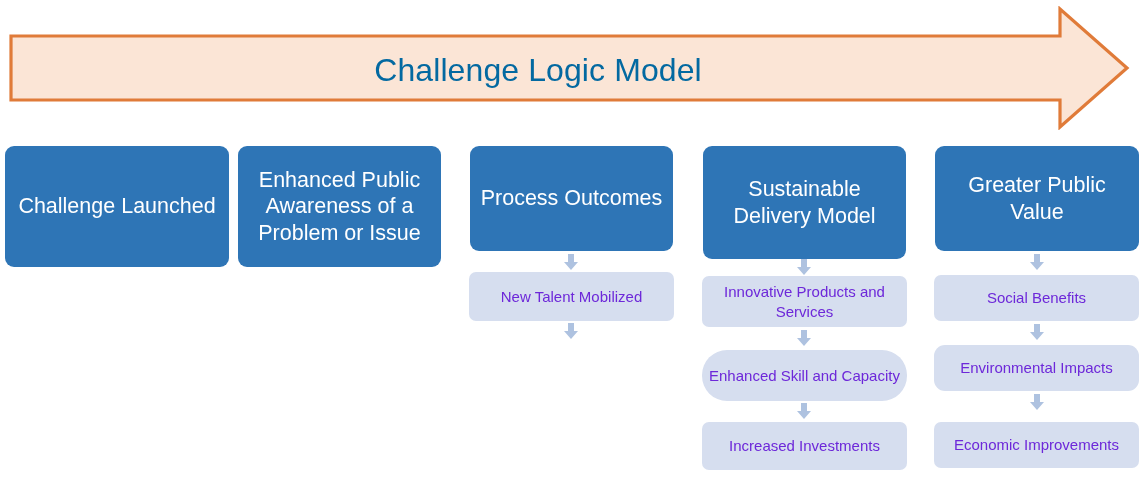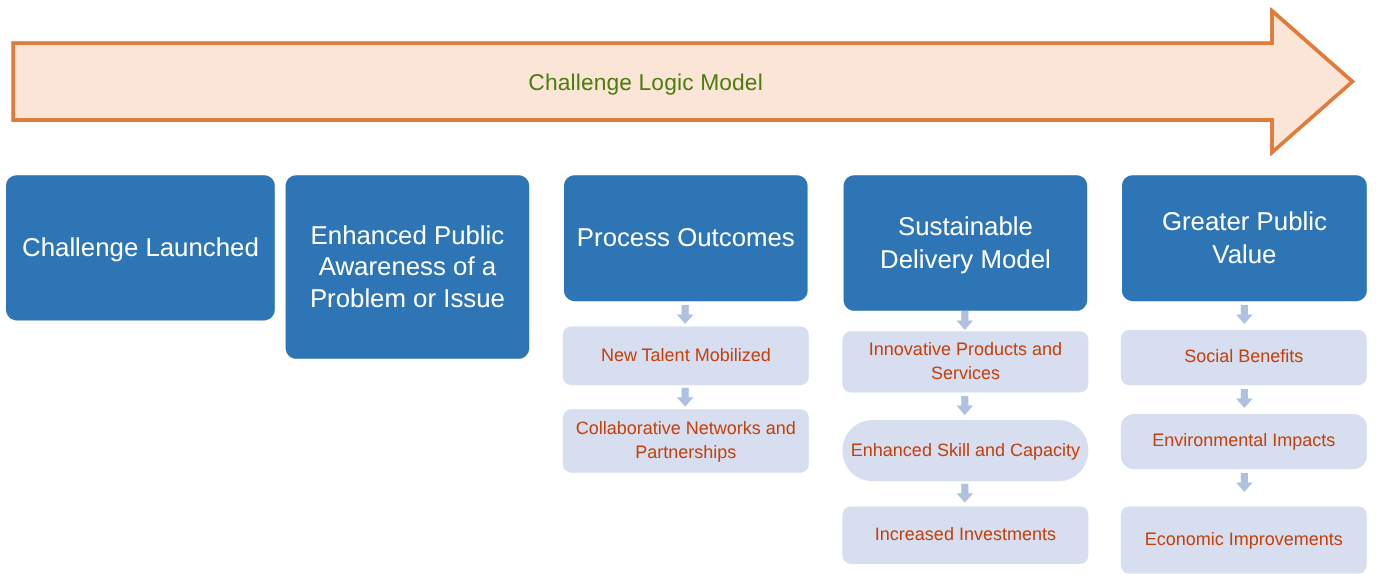--- a/index.html
+++ b/index.html
@@ -39,22 +39,22 @@
   }
   .banner-title {
     position: absolute;
     left: 0;
     top: 30px;
     width: 1060px;
     height: 68px;
     display: flex;
     align-items: center;
     justify-content: center;
-    font-size: 19px;
-    color: #4d7c0f;
+    font-size: 32px;
+    color: #0369a1;
     letter-spacing: 0.1px;
     white-space: nowrap;
   }
 
   
   .pbox {
     position: absolute;
     background: #2E75B6;
     border-radius: 9px;
     color: #ffffff;
@@ -67,21 +67,21 @@
     padding: 4px 8px;
     box-sizing: border-box;
   }
   .pbox span { display: block; }
 
   
   .sbox {
     position: absolute;
     background: #D6DEEF;
     border-radius: 7px;
-    color: #c2410c;
+    color: #6d28d9;
     display: flex;
     align-items: center;
     justify-content: center;
     text-align: center;
     font-size: 15px;
     line-height: 1.28;
     padding: 3px 7px;
     box-sizing: border-box;
   }
 
@@ -102,42 +102,39 @@
     <svg class="banner-svg" viewBox="0 0 1122 124" preserveAspectRatio="none">
       <polygon points="3,30 1052,30 1052,3 1119,62 1052,121 1052,94 3,94" fill="#FBE5D6" stroke="#E07B39" stroke-width="3.2" stroke-linejoin="miter"></polygon>
     </svg>
     <div class="banner-title">Challenge Logic Model</div>
   </div>
 
   <div class="pbox" style="left:5px; top:146px; width:224px; height:121px;">
     <span>Challenge Launched</span>
   </div>
 
-  <div class="pbox" style="left:238px; top:146px; width:203px; height:153px;">
+  <div class="pbox" style="left:238px; top:146px; width:203px; height:121px;">
     <span>Enhanced Public Awareness of a Problem or Issue</span>
   </div>
 
   <div class="pbox" style="left:470px; top:146px; width:203px; height:105px;">
     <span>Process Outcomes</span>
   </div>
   <div class="conn" style="left:564px; top:254px;">
     <svg viewBox="0 0 14 16">
         <path d="M4 0 H10 V8 H14 L7 16 L0 8 H4 Z" fill="#AEC2E0"></path>
       </svg>
   </div>
   <div class="sbox" style="left:469px; top:272px; width:205px; height:49px;">
     <span>New Talent Mobilized</span>
   </div>
   <div class="conn" style="left:564px; top:323px;">
     <svg viewBox="0 0 14 16">
         <path d="M4 0 H10 V8 H14 L7 16 L0 8 H4 Z" fill="#AEC2E0"></path>
       </svg>
-  </div>
-  <div class="sbox" style="left:469px; top:341px; width:205px; height:53px;">
-    <span>Collaborative Networks and Partnerships</span>
   </div>
 
   <div class="pbox" style="left:703px; top:146px; width:203px; height:113px;">
     <span>Sustainable Delivery Model</span>
   </div>
   <div class="conn" style="left:797px; top:259px;">
     <svg viewBox="0 0 14 16">
         <path d="M4 0 H10 V8 H14 L7 16 L0 8 H4 Z" fill="#AEC2E0"></path>
       </svg>
   </div>
@@ -178,17 +175,17 @@
       </svg>
   </div>
   <div class="sbox" style="left:934px; top:345px; width:205px; height:46px;border-radius:11px;">
     <span>Environmental Impacts</span>
   </div>
   <div class="conn" style="left:1030px; top:394px;">
     <svg viewBox="0 0 14 16">
         <path d="M4 0 H10 V8 H14 L7 16 L0 8 H4 Z" fill="#AEC2E0"></path>
       </svg>
   </div>
-  <div class="sbox" style="left:934px; top:422px; width:205px; height:56px;">
+  <div class="sbox" style="left:934px; top:422px; width:205px; height:46px;">
     <span>Economic Improvements</span>
   </div>
 
 </div>
 
 </body></html>

